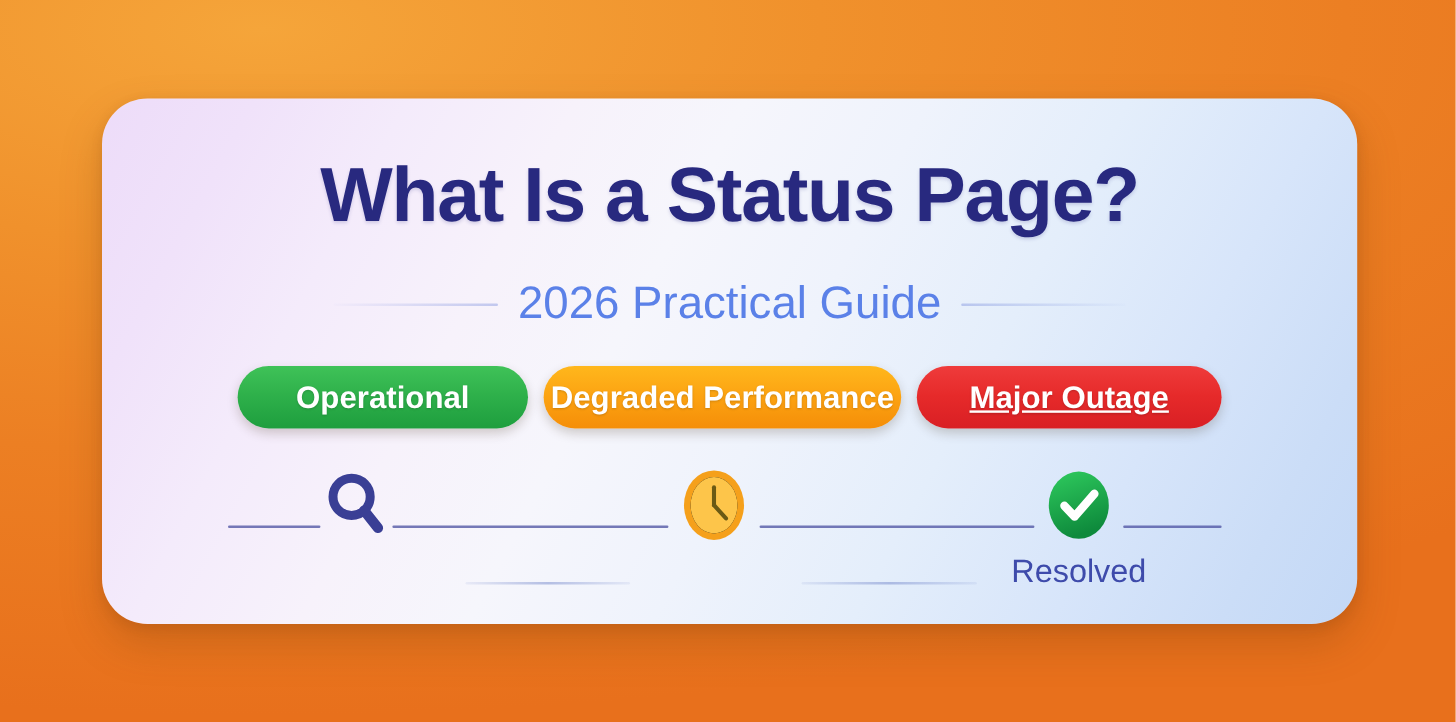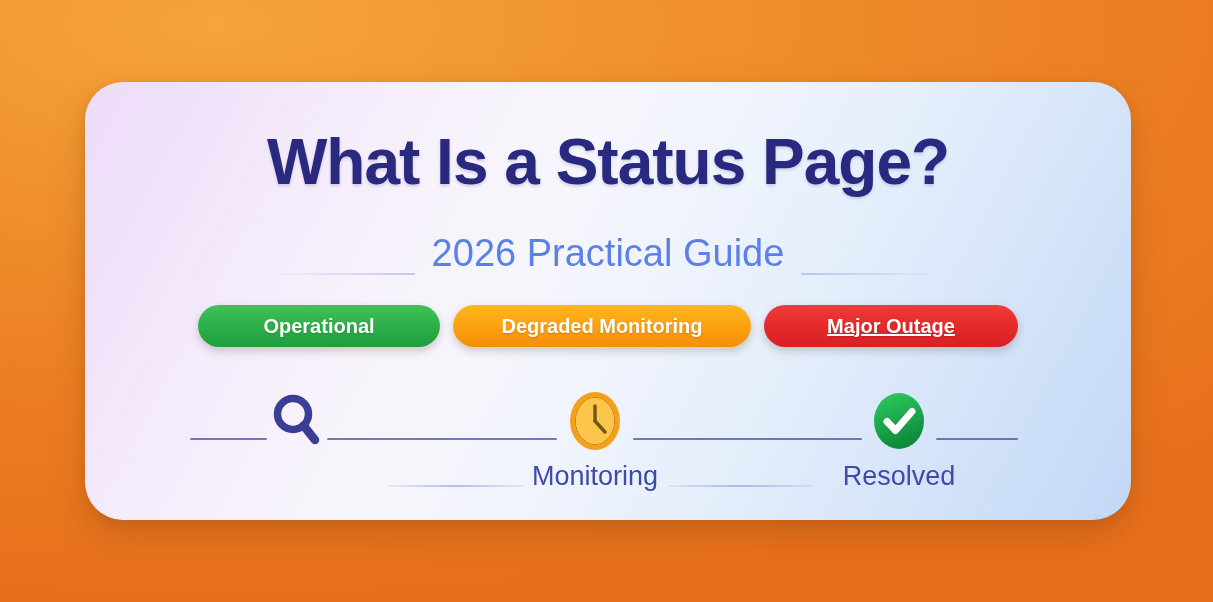--- a/index.html
+++ b/index.html
@@ -55,21 +55,21 @@
     text-shadow:0 2px 3px rgba(40,41,127,0.18);
     font-family:"Liberation Sans", sans-serif;
   }
 
   
   #subtitle-row {
     position:absolute;
     left:0; right:0;
     top:150px;
     display:flex;
-    align-items:flex-end;
+    align-items:center;
     justify-content:center;
     gap:17px;
   }
   .sub-rule {
     width:137px;
     height:2px;
     border-radius:1px;
   }
   .sub-rule.left {
     background:linear-gradient(to right, rgba(120,140,220,0.02), rgba(120,140,220,0.42));
@@ -90,27 +90,27 @@
   #badges {
     position:absolute;
     left:0; right:0;
     top:223px;
     display:flex;
     justify-content:center;
     align-items:center;
     gap:13px;
   }
   .badge {
-    height:42px;
+    height:52px;
     border-radius:26px;
     display:flex;
     align-items:center;
     justify-content:center;
     color:#FFFFFF;
-    font-size:20px;
+    font-size:26px;
     font-weight:bold;
     letter-spacing:0px;
     white-space:nowrap;
     text-shadow:0 1px 2px rgba(0,0,0,0.18);
     box-shadow:0 4px 9px rgba(60,40,20,0.22);
   }
   .badge.green  { width:242px; background:linear-gradient(180deg,#3FC258 0%,#2FB14B 45%,#1E9E3E 100%); }
   .badge.orange { width:298px; background:linear-gradient(180deg,#FFB71C 0%,#FCA312 48%,#F58E08 100%); }
   .badge.red    { width:254px; background:linear-gradient(180deg,#EF3B3B 0%,#E62A2A 48%,#D91F24 100%);text-decoration:underline; }
 
@@ -181,21 +181,21 @@
   <div id="title">What Is a Status Page?</div>
 
   <div id="subtitle-row">
     <div class="sub-rule left"></div>
     <div id="subtitle">2026 Practical Guide</div>
     <div class="sub-rule right"></div>
   </div>
 
   <div id="badges">
     <div class="badge green">Operational</div>
-    <div class="badge orange">Degraded Monitoring</div>
+    <div class="badge orange">Degraded Performance</div>
     <div class="badge red">Major Outage</div>
   </div>
 
   <div id="timeline">
 
     <div class="rail r0"></div>
     <div class="rail r1"></div>
     <div class="rail r2"></div>
     <div class="rail r3"></div>
 
@@ -214,21 +214,20 @@
     <div class="node n1">
       <div class="node-icon">
         <svg width="56" height="62" viewBox="0 0 56 62">
           <ellipse cx="28" cy="31" rx="25" ry="29" fill="#F5A01B"></ellipse>
           <ellipse cx="28" cy="31" rx="19.5" ry="23.5" fill="#FCC košt" style="fill:#FDC council"></ellipse>
           <ellipse cx="28" cy="31" rx="19.5" ry="23.5" fill="#FDC54A"></ellipse>
           <line x1="28" y1="31" x2="28" y2="16" stroke="#6B5A14" stroke-width="3.4" stroke-linecap="round"></line>
           <line x1="28" y1="31" x2="38" y2="42" stroke="#6B5A14" stroke-width="3.4" stroke-linecap="round"></line>
         </svg>
       </div>
-      <div class="node-label">Monitoring</div>
     </div>
 
     <div class="node n2">
       <div class="node-icon">
         <svg width="58" height="62" viewBox="0 0 58 62">
           <defs>
             <linearGradient id="gchk" x1="0" y1="0" x2="0.3" y2="1">
               <stop offset="0" stop-color="#2FCB5E"></stop>
               <stop offset="1" stop-color="#0E8A3C"></stop>
             </linearGradient>

